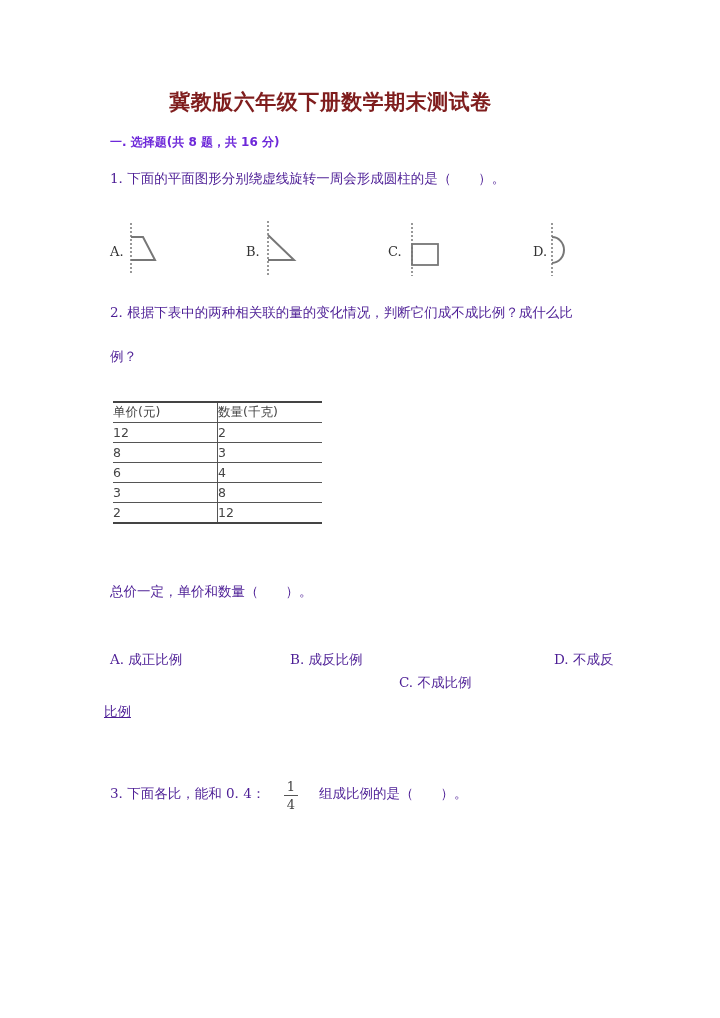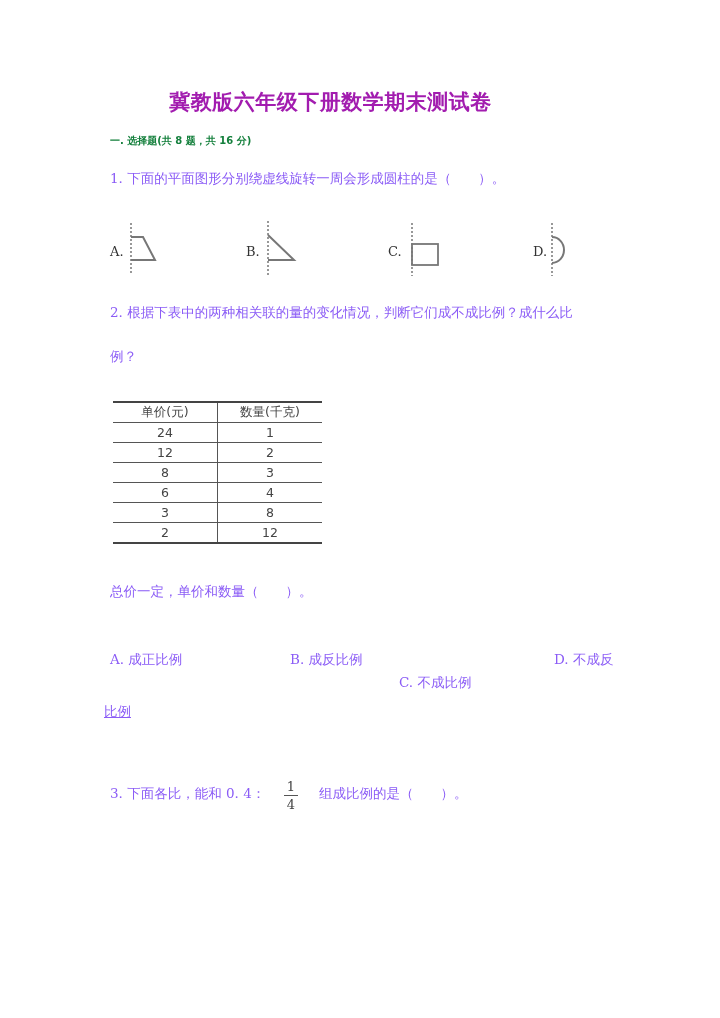--- a/index.html
+++ b/index.html
@@ -5,36 +5,36 @@
   html, body { margin: 0; padding: 0; background: #ffffff; }
   body {
     width: 720px; height: 1018px; position: relative; overflow: hidden;
     font-family: "DejaVu Serif", "Liberation Serif", serif;
     color: #333333;
   }
   .abs { position: absolute; white-space: nowrap; }
   .title {
     left: 0; width: 661px; top: 88px; text-align: center;
     font-family: "DejaVu Sans", "Liberation Sans", sans-serif;
-    font-weight: bold; font-size: 21px; color: #a21caf; letter-spacing: 0.5px;
+    font-weight: bold; font-size: 21px; color: #7f1d1d; letter-spacing: 0.5px;
   }
   .section {
-    left: 110px; top: 134px; font-size: 10px; font-weight: bold;
-    font-family: "DejaVu Sans", "Liberation Sans", sans-serif; color: #15803d;
+    left: 110px; top: 134px; font-size: 12px; font-weight: bold;
+    font-family: "DejaVu Sans", "Liberation Sans", sans-serif; color: #6d28d9;
   }
-  .q { font-size: 13.5px; color: #8b5cf6; }
+  .q { font-size: 13.5px; color: #4c1d95; }
   .opt-label { font-size: 13px; color: #333; }
   .fig { position: absolute; }
   table.data {
     position: absolute; left: 113px; top: 401px; width: 209px;
     border-collapse: collapse; font-size: 12.5px; color: #444;
     font-family: "DejaVu Sans", "Liberation Sans", sans-serif;
   }
   table.data th, table.data td {
-    text-align: center; height: 19px; padding: 0; font-weight: normal;
+    text-align: left; height: 19px; padding: 0; font-weight: normal;
     border-bottom: 1px solid #555;
   }
   table.data tr:first-child th { border-top: 2px solid #444; }
   table.data th:first-child, table.data td:first-child { border-right: 1px solid #555; width: 50%; }
   table.data tr:last-child td { border-bottom: 2px solid #444; }
   .frac {
     position: absolute; left: 284px; top: 779px; width: 14px; text-align: center;
     font-size: 13px; color: #444;
   }
   .frac .bar { border-top: 1px solid #555; margin: 1px 0; }
@@ -82,24 +82,20 @@
 
 <table class="data">
   <thead>
     <tr>
       <th>单价(元)</th>
       <th>数量(千克)</th>
     </tr>
   </thead>
   <tbody>
     <tr>
-      <td>24</td>
-      <td>1</td>
-    </tr>
-    <tr>
       <td>12</td>
       <td>2</td>
     </tr>
     <tr>
       <td>8</td>
       <td>3</td>
     </tr>
     <tr>
       <td>6</td>
       <td>4</td>

